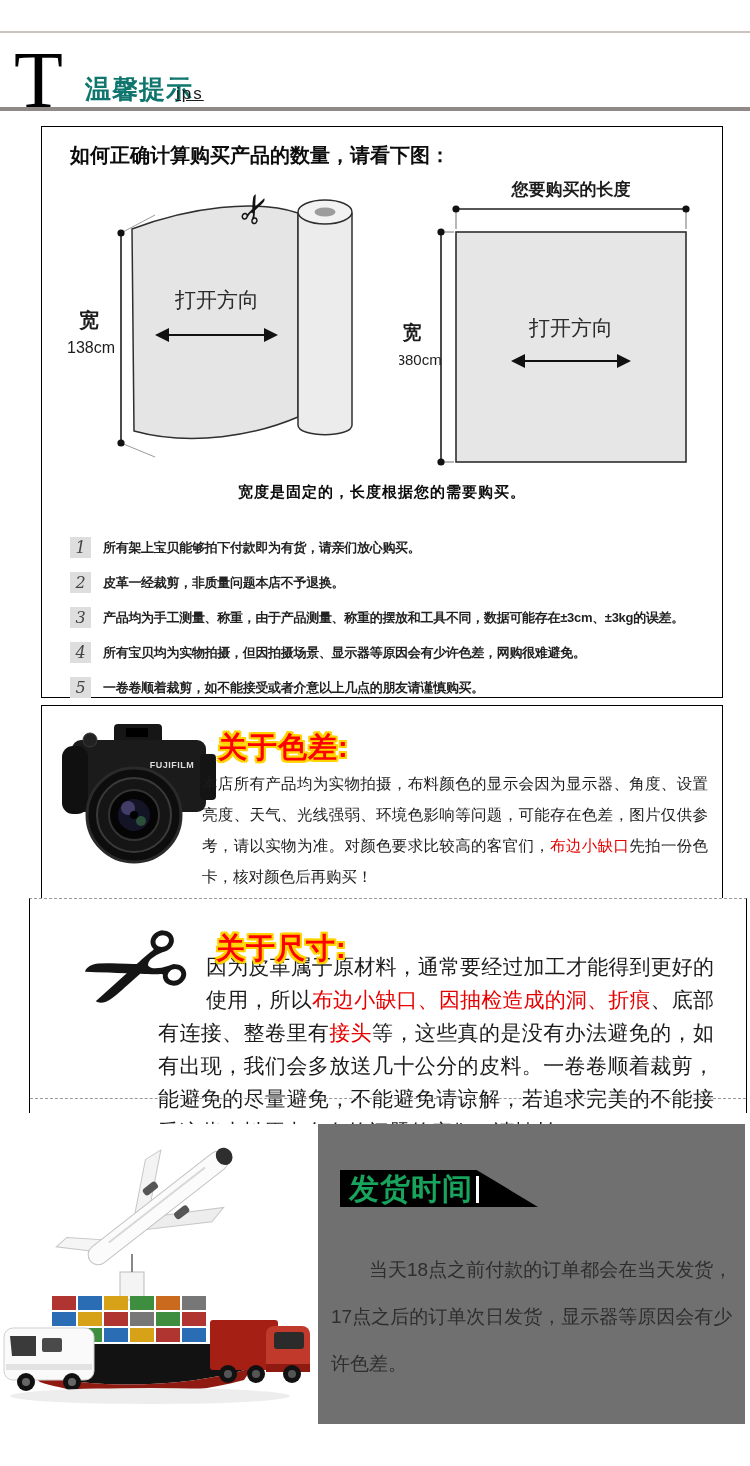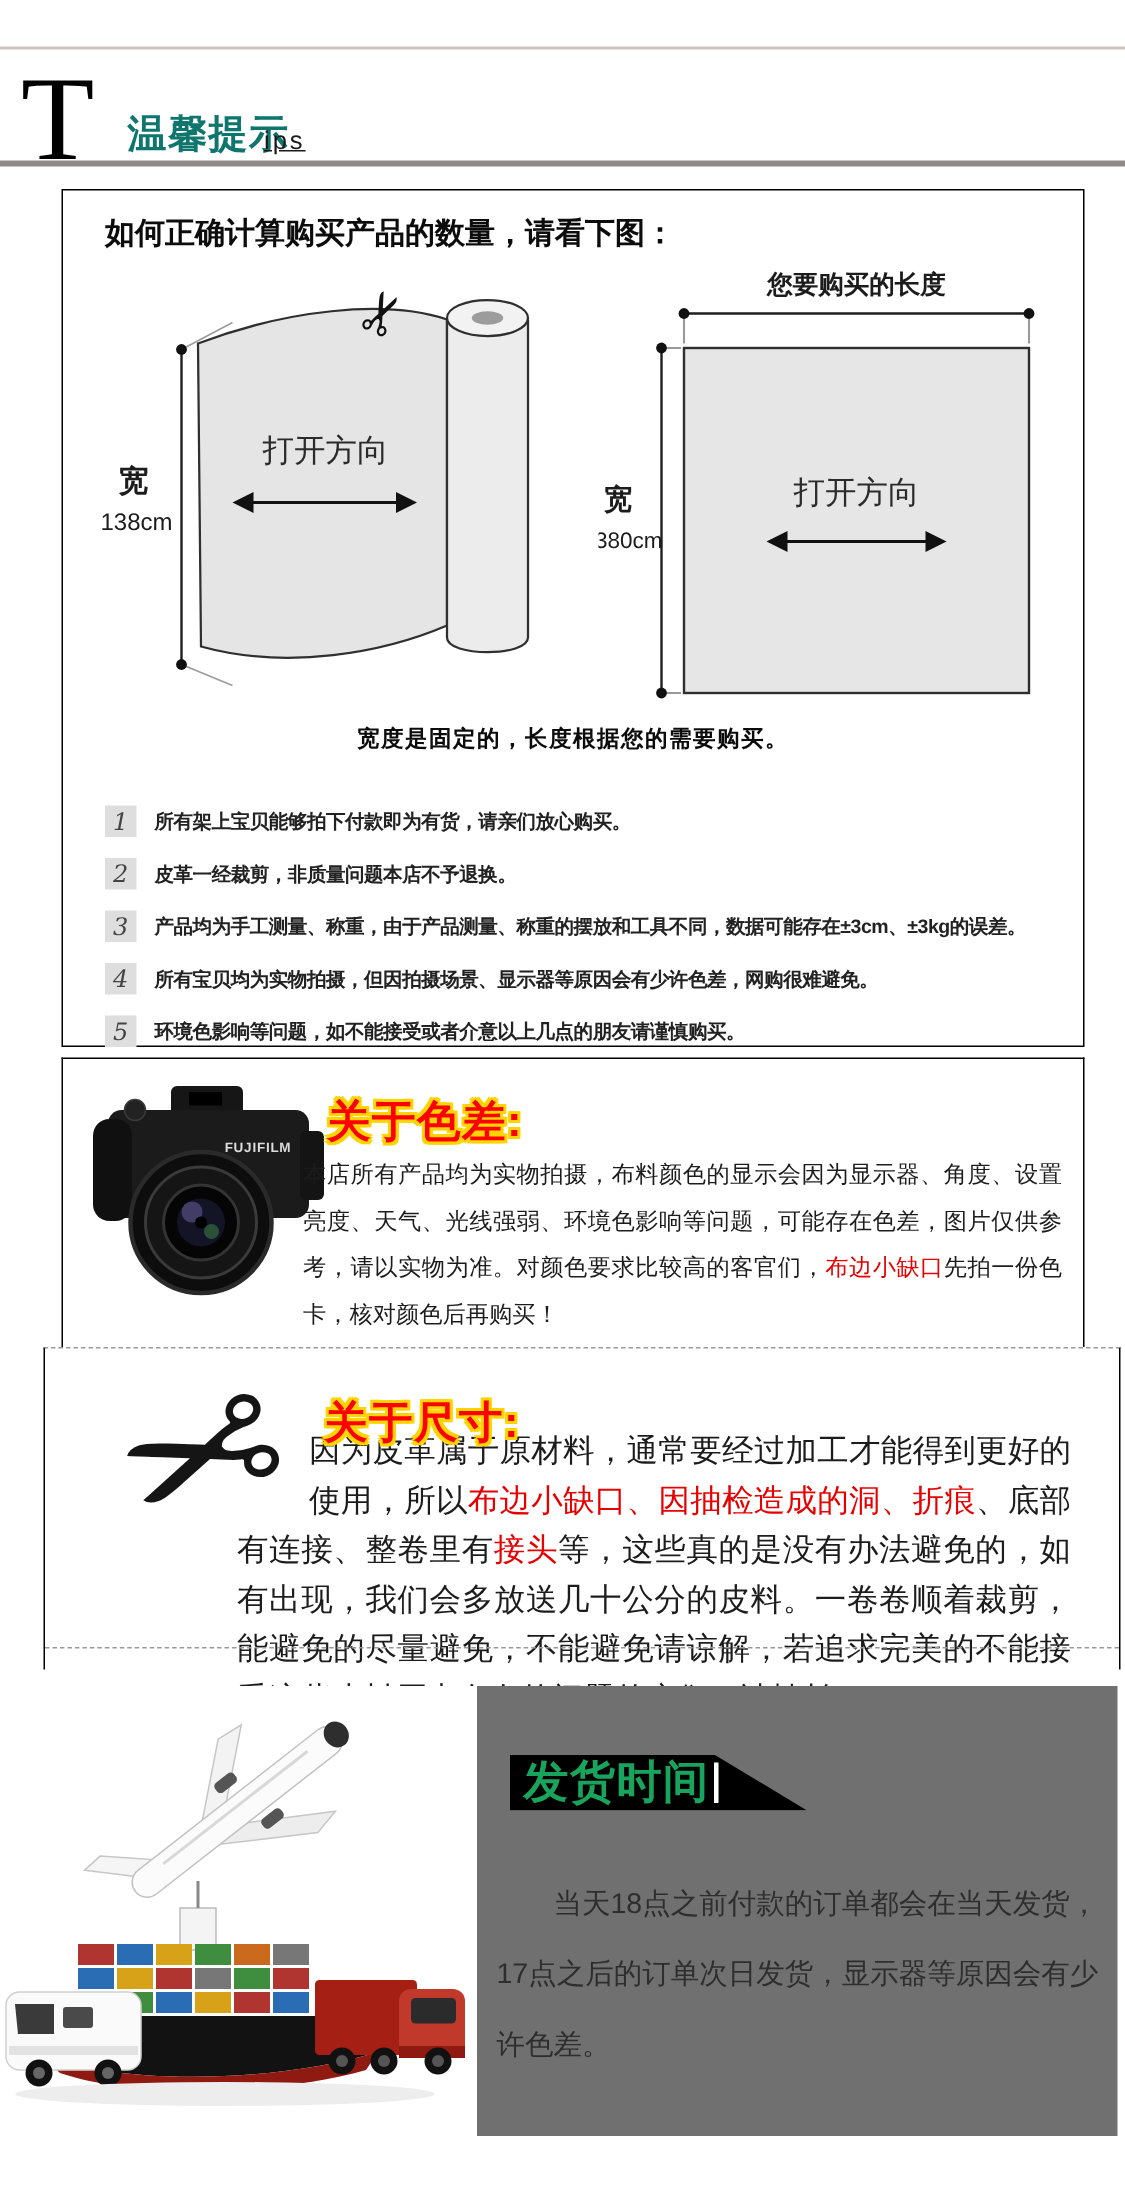--- a/index.html
+++ b/index.html
@@ -142,21 +142,21 @@
       <div class="note-row">
         <span class="note-num">3</span>
         <span class="note-text">产品均为手工测量、称重，由于产品测量、称重的摆放和工具不同，数据可能存在±3cm、±3kg的误差。</span>
       </div>
       <div class="note-row">
         <span class="note-num">4</span>
         <span class="note-text">所有宝贝均为实物拍摄，但因拍摄场景、显示器等原因会有少许色差，网购很难避免。</span>
       </div>
       <div class="note-row">
         <span class="note-num">5</span>
-        <span class="note-text">环境色影响等问题，如不能接受或者介意以上几点的朋友请谨慎购买。</span>
+        <span class="note-text">一卷卷顺着裁剪，如不能接受或者介意以上几点的朋友请谨慎购买。</span>
       </div>
     </div>
   </div>
 
   <div class="color-box">
     <div class="camera-wrap">
       <svg width="170" height="155" viewBox="0 0 170 155">
         <rect x="60" y="6" width="48" height="22" rx="4" fill="#161616"></rect>
         <rect x="72" y="10" width="22" height="9" fill="#000"></rect>
         <rect x="18" y="22" width="134" height="72" rx="9" fill="#1b1b1b"></rect>

